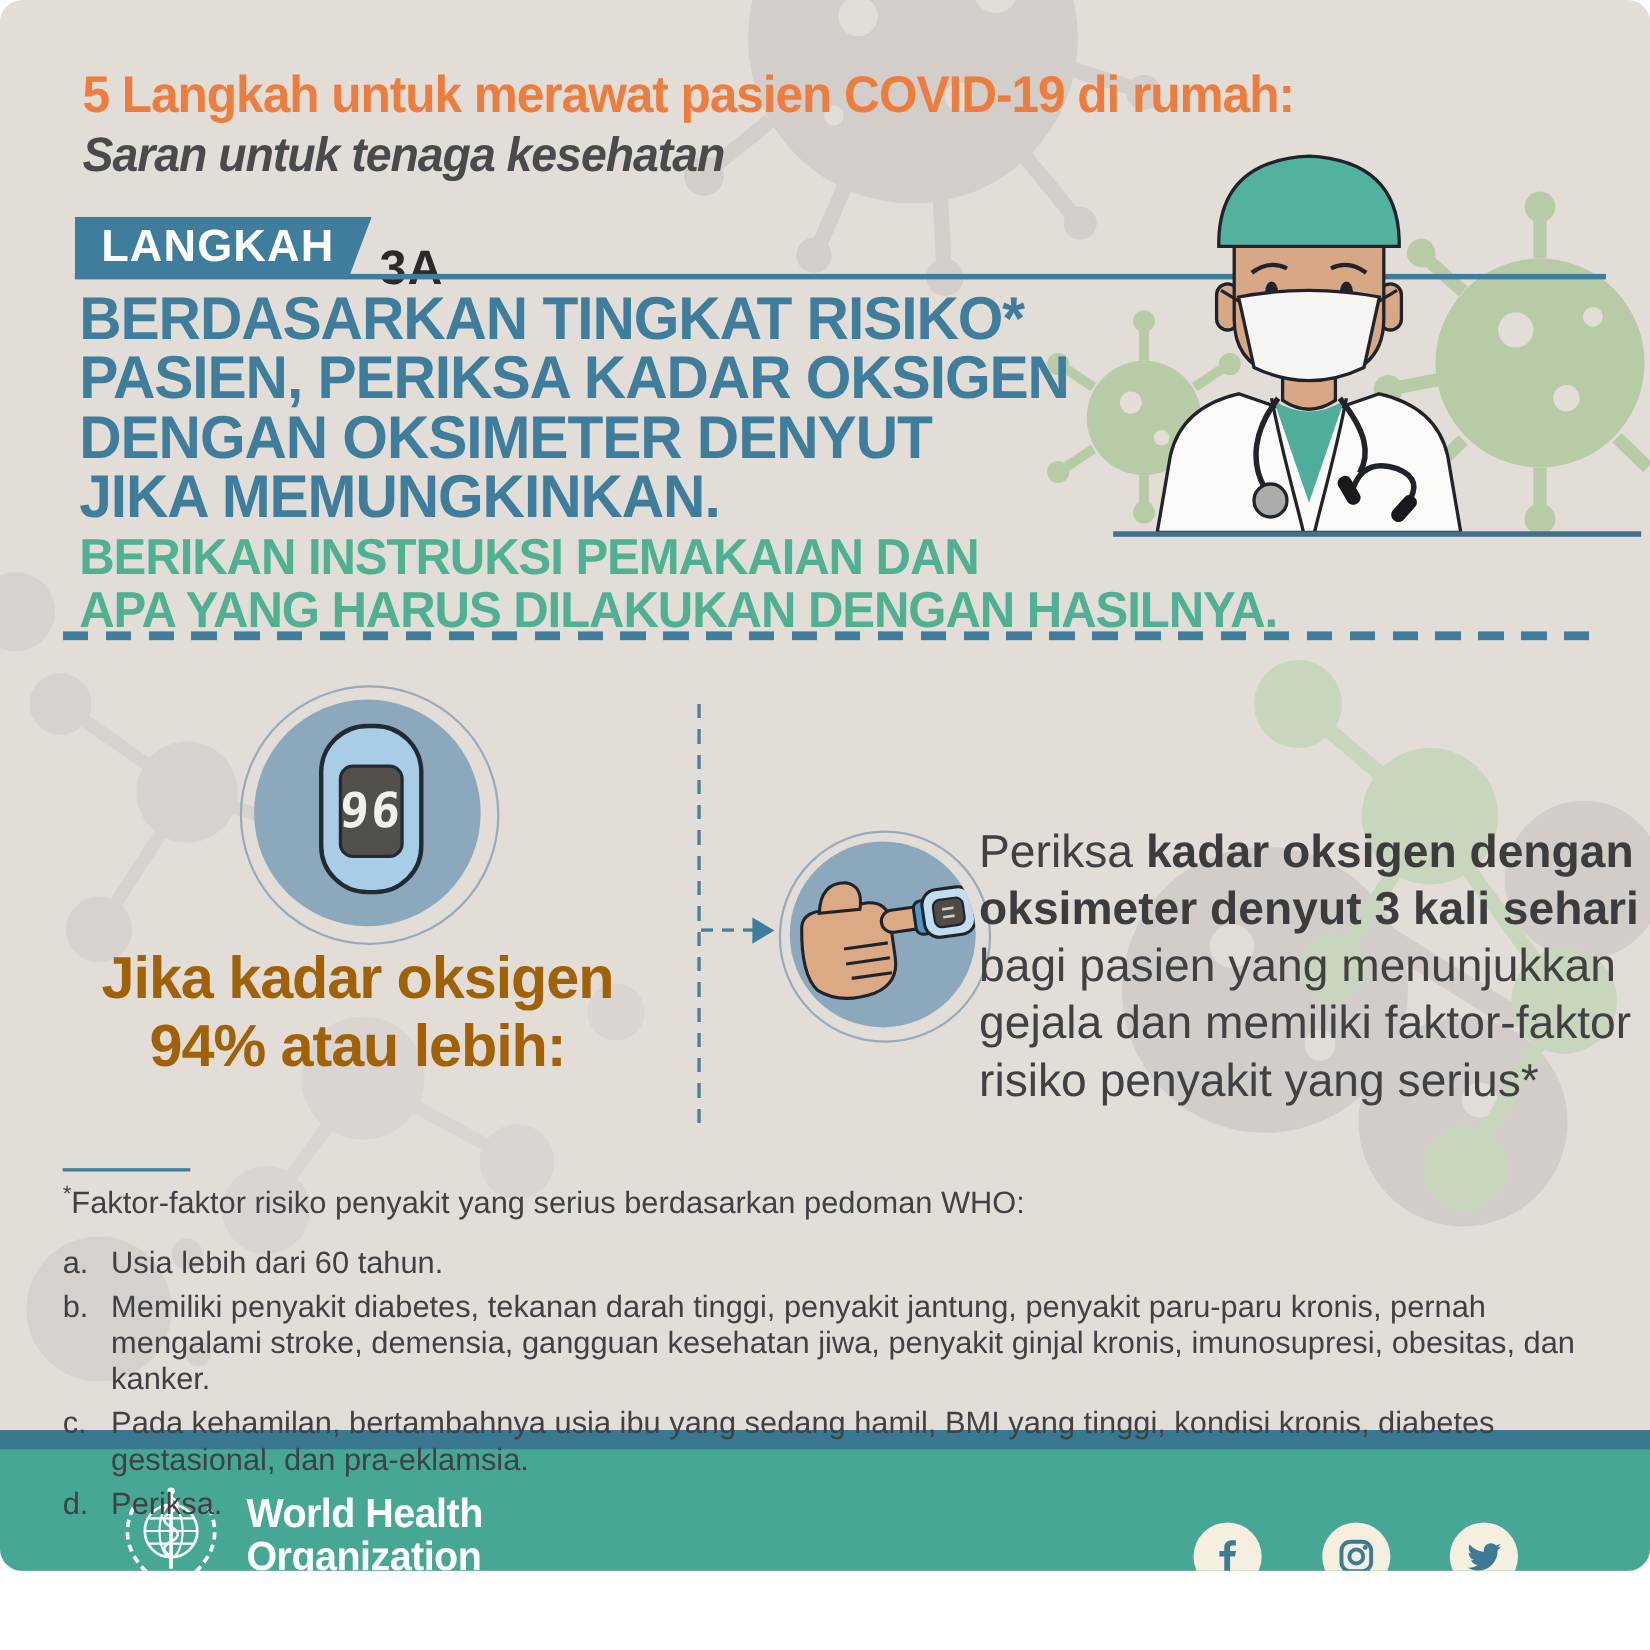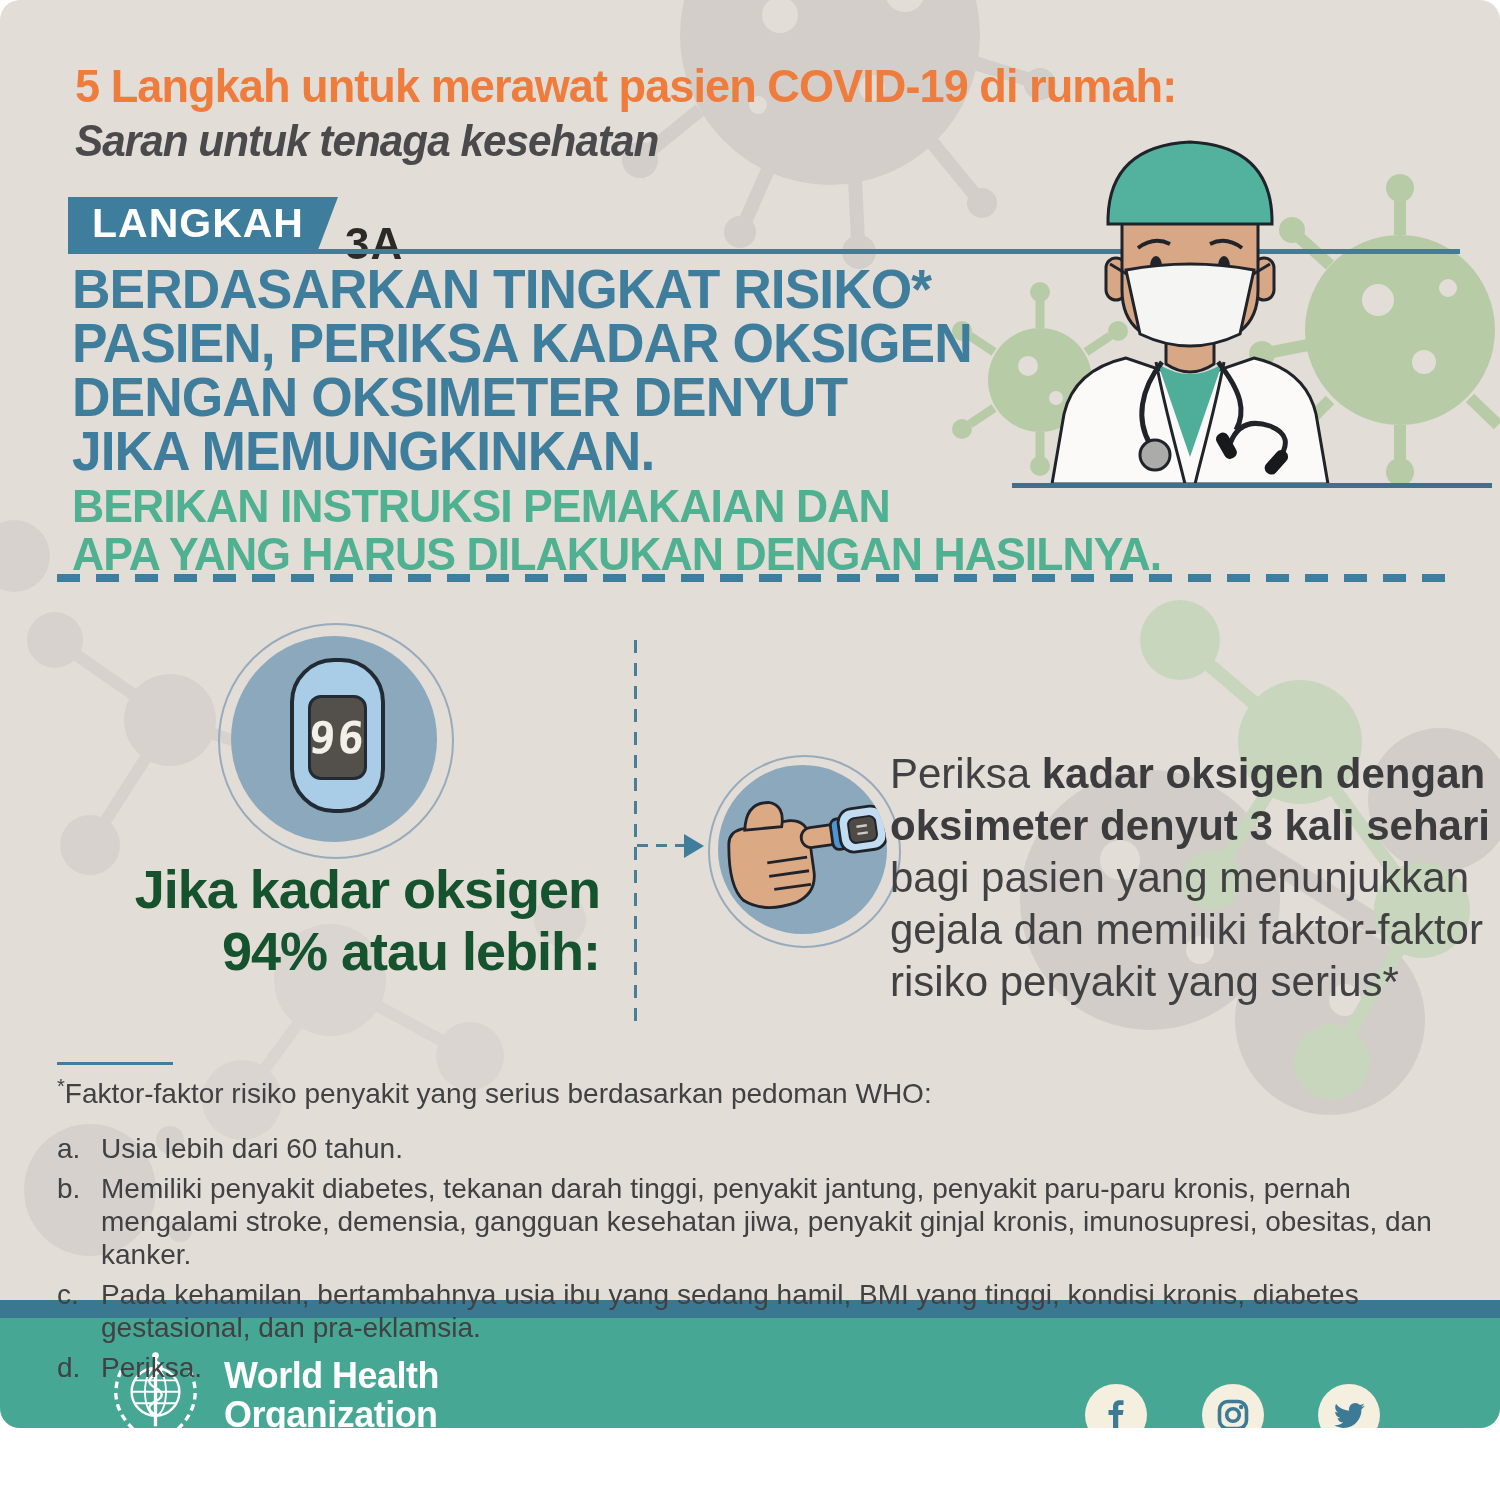--- a/index.html
+++ b/index.html
@@ -36,22 +36,22 @@
   .ring{border-radius:50%;border:2px solid #97ABBC;}
   .ring-l{left:218px;top:623px;width:232px;height:232px;}
   .fill-circle{border-radius:50%;background:#8CA8BC;}
   .fill-l{left:231px;top:636px;width:206px;height:206px;}
   .oxi-body{left:290px;top:658px;width:95px;height:155px;border-radius:44px;background:#A9CCE7;
             border:4px solid #222B33;box-sizing:border-box;}
   .oxi-screen{left:308px;top:695px;width:59px;height:85px;border-radius:13px;background:#53504C;
               border:3px solid #222B33;box-sizing:border-box;display:flex;align-items:center;justify-content:center;}
   .oxi-digits{font-family:"DejaVu Sans Mono",monospace;font-weight:bold;font-size:44px;color:#F2F0E9;
               transform:skewX(-4deg);letter-spacing:2px;}
-  .caption{left:50px;top:858px;width:550px;text-align:right;font-size:54px;line-height:62px;
-           font-weight:bold;color:#14532d;letter-spacing:-1px;}
+  .caption{left:50px;top:858px;width:550px;text-align:center;font-size:54px;line-height:62px;
+           font-weight:bold;color:#a16207;letter-spacing:-1px;}
 
   
   .vdash{left:634px;top:640px;width:3px;height:390px;
          background:repeating-linear-gradient(180deg,#4A7E98 0 13px,transparent 13px 23px);}
   .hdash{left:637px;top:844px;width:50px;height:3px;
          background:repeating-linear-gradient(90deg,#4A7E98 0 11px,transparent 11px 19px);}
   .arrow-head{left:684px;top:834px;width:0;height:0;border-top:12px solid transparent;
               border-bottom:12px solid transparent;border-left:20px solid #3E7D9C;}
 
   

